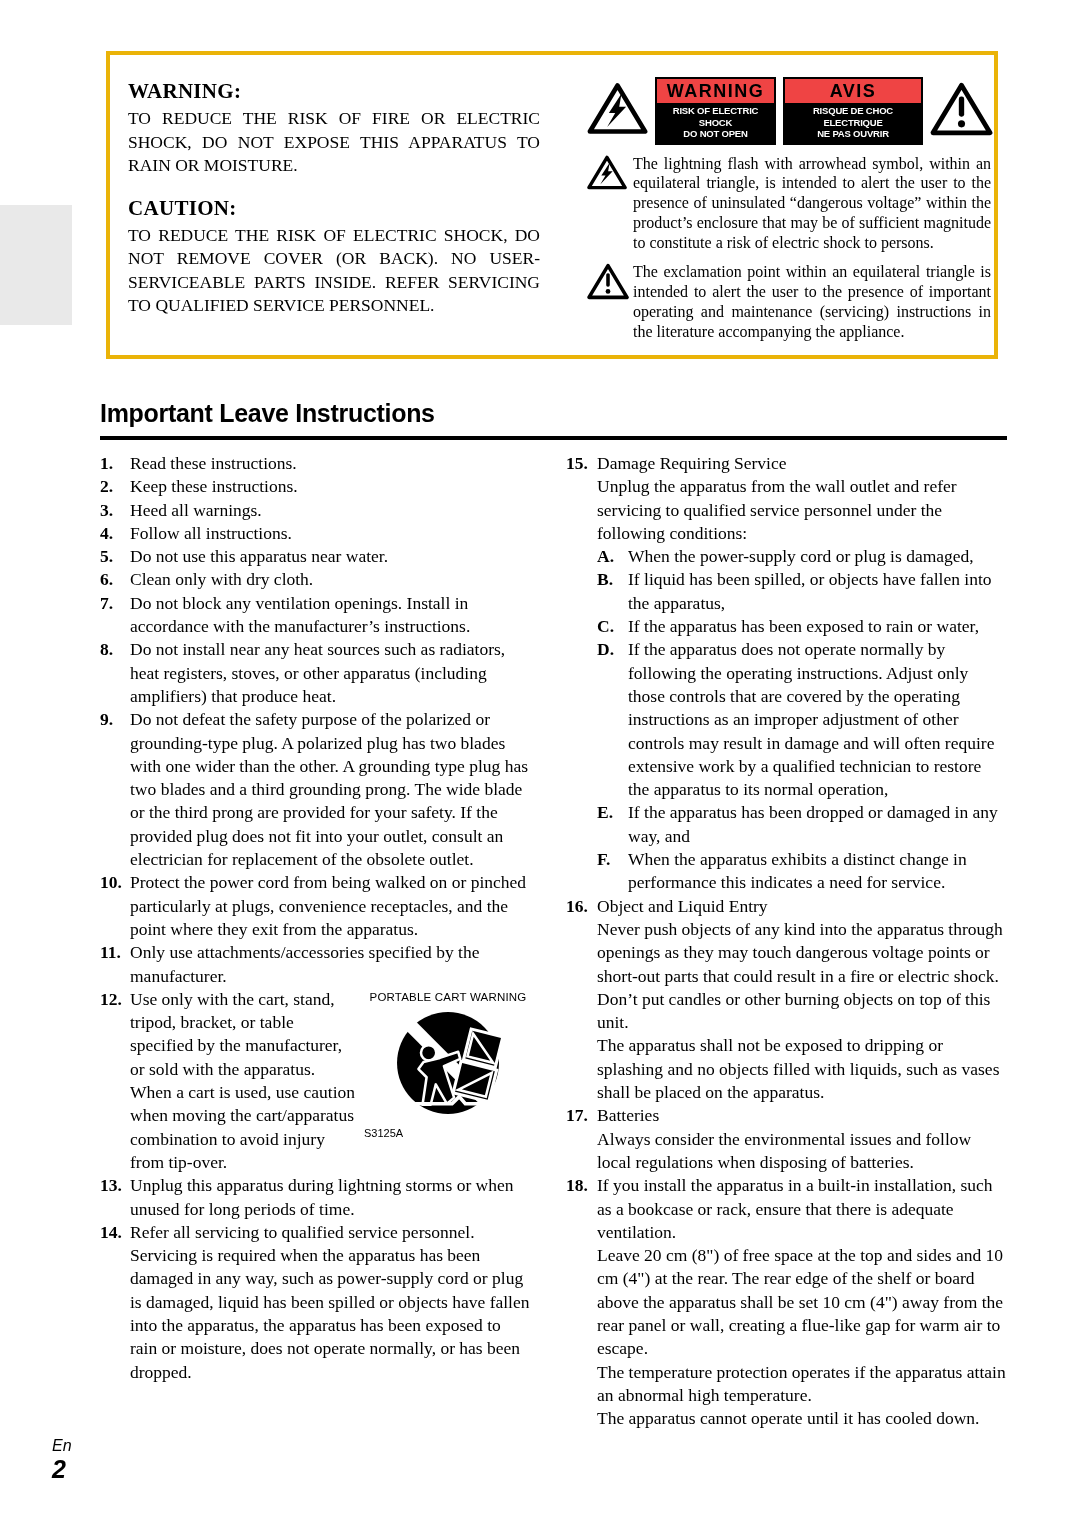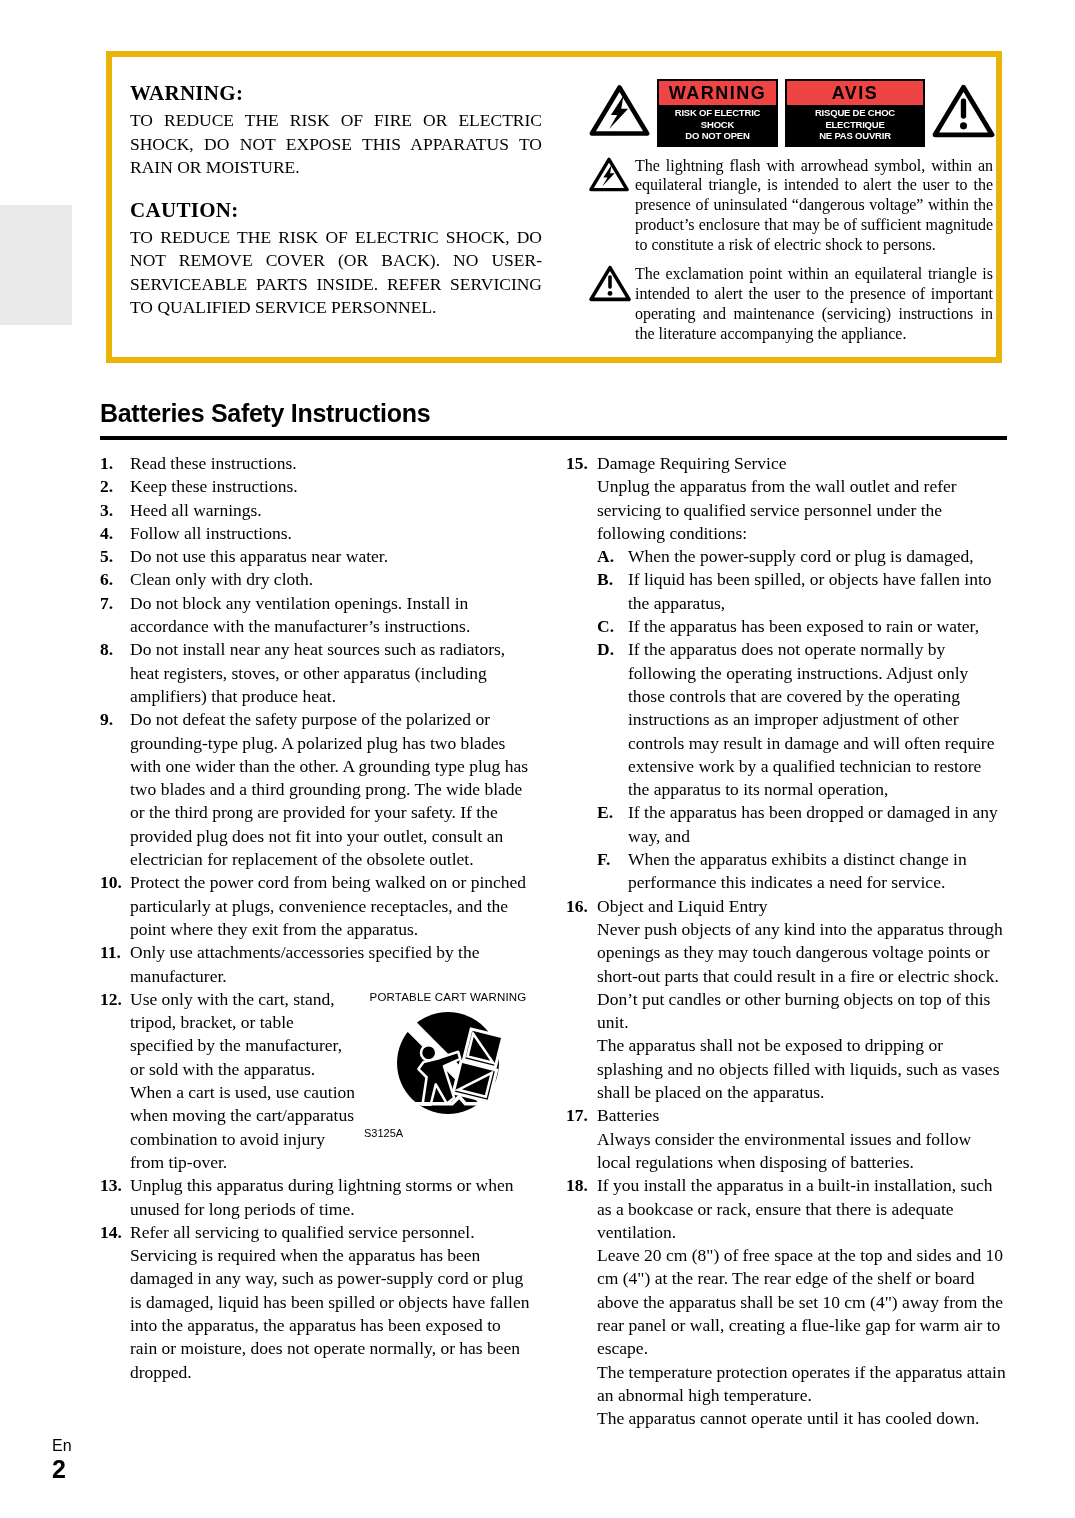--- a/index.html
+++ b/index.html
@@ -1,21 +1,21 @@
 <!DOCTYPE html>
 <html><head>
 <meta charset="utf-8">
 <style>
   html,body{margin:0;padding:0;background:#fff;}
   .page{position:relative;width:1075px;height:1518px;background:#fff;color:#000;
         font-family:"Liberation Serif","DejaVu Serif",serif;overflow:hidden;}
   .side-tab{position:absolute;left:0;top:205px;width:72px;height:120px;background:#e9e9e9;}
 
   
-  .warnbox{position:absolute;left:106px;top:51px;width:884px;height:300px;border:6px solid #eab308;}
+  .warnbox{position:absolute;left:106px;top:51px;width:884px;height:300px;border:4px solid #eab308;}
   .wb-left{position:absolute;left:18px;top:24px;width:412px;}
   .wb-title{font-size:21px;font-weight:bold;margin:0 0 3px 0;letter-spacing:0.3px;}
   .wb-para{font-size:17.5px;line-height:23.5px;margin:0 0 18px 0;text-align:justify;}
   .wb-right{position:absolute;left:477px;top:22px;width:404px;}
   .sym-row{display:flex;align-items:center;gap:7px;margin-bottom:9px;}
   .label-box{border:2.5px solid #000;background:#ef4444;text-align:center;flex:none;}
   .lb-en{width:117px;}
   .lb-fr{width:136px;}
   .lb-title{font-family:"Liberation Sans",sans-serif;font-weight:bold;font-size:18px;line-height:24px;letter-spacing:1.5px;}
   .lb-sub{background:#000;color:#fff;font-family:"Liberation Sans",sans-serif;font-weight:bold;
@@ -40,21 +40,21 @@
   .sub{position:relative;padding-left:31px;}
   .letter{position:absolute;left:0;top:0;font-weight:bold;}
 
   
   .cart-block{float:right;width:168px;margin:2px 0 6px 8px;font-family:"Liberation Sans",sans-serif;}
   .cart-title{font-size:11.5px;line-height:15px;white-space:nowrap;text-align:center;margin-bottom:5px;letter-spacing:0.2px;}
   .cart-svg-wrap{text-align:center;}
   .cart-code{font-size:11px;text-align:left;margin-top:0;}
 
   
-  .pagenum{position:absolute;left:52px;top:1437px;font-family:"Liberation Sans",sans-serif;}
+  .pagenum{position:absolute;left:52px;top:1437px;font-family:"Liberation Sans",sans-serif;font-style:italic;}
   .pn-lang{font-size:16px;line-height:18px;}
   .pn-num{font-size:25px;font-weight:bold;line-height:28px;}
 </style>
 </head>
 <body>
 
 <div class="page">
 
   <div class="side-tab"></div>
 
@@ -113,21 +113,21 @@
             <path d="M53 7 L101 87 L5 87 Z" fill="#fff" stroke="#000" stroke-width="9" stroke-linejoin="round"></path>
             <rect x="48.5" y="26" width="9" height="34" rx="4" fill="#000"></rect>
             <circle cx="53" cy="72" r="6" fill="#000"></circle>
           </svg>
         </span>
         <p class="note-text">The exclamation point within an equilateral triangle is intended to alert the user to the presence of important operating and maintenance (servicing) instructions in the literature accompanying the appliance.</p>
       </div>
     </div>
   </div>
 
-  <h1 class="sec-title">Batteries Safety Instructions</h1>
+  <h1 class="sec-title">Important Leave Instructions</h1>
   <div class="rule"></div>
 
   <div class="col col-left">
     <div class="item"><span class="num">1.</span><span>Read these instructions.</span></div>
     <div class="item"><span class="num">2.</span><span>Keep these instructions.</span></div>
     <div class="item"><span class="num">3.</span><span>Heed all warnings.</span></div>
     <div class="item"><span class="num">4.</span><span>Follow all instructions.</span></div>
     <div class="item"><span class="num">5.</span><span>Do not use this apparatus near water.</span></div>
     <div class="item"><span class="num">6.</span><span>Clean only with dry cloth.</span></div>
     <div class="item"><span class="num">7.</span><span>Do not block any ventilation openings. Install in accordance with the manufacturer’s instructions.</span></div>

